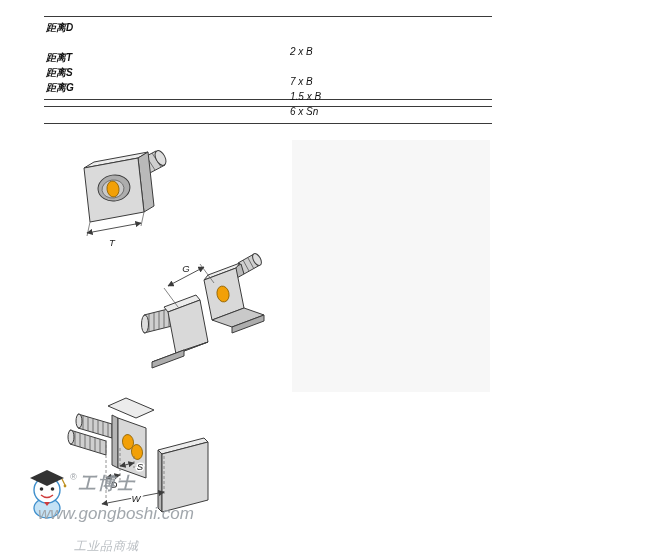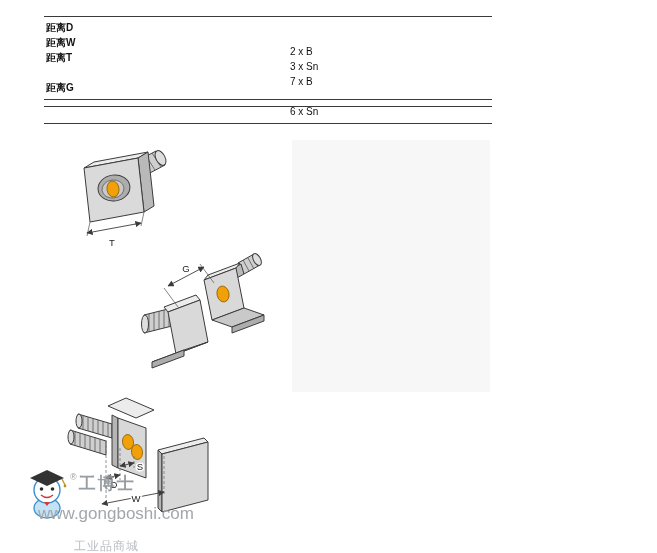--- a/index.html
+++ b/index.html
@@ -1,17 +1,17 @@
 <!DOCTYPE html>
 <html><head>
 <meta charset="utf-8">
 <style>
   html,body{margin:0;padding:0;background:#fff;}
   .page{position:relative;width:655px;height:553px;background:#ffffff;
-        font-family:"Liberation Sans",sans-serif;overflow:hidden;color:#111;}
+        font-family:"Liberation Sans",sans-serif;overflow:hidden;color:#111;font-style:italic;}
   .rule{position:absolute;left:44px;width:448px;height:0;border-top:1px solid #3a3a3a;}
   .spec-row{position:absolute;left:46px;width:446px;height:14px;font-size:10px;line-height:13px;color:#111;}
   .spec-row .lbl{font-weight:700;}
   .spec-row .val{position:absolute;left:244px;top:0;font-weight:400;margin-top:24px;}
   .bg-panel{position:absolute;left:292px;top:140px;width:198px;height:252px;background:#f7f7f7;}
   .diag{position:absolute;}
   .outl{stroke:#3c3c3c;stroke-width:1;stroke-linejoin:round;}
   .thread{stroke:#555;stroke-width:0.8;}
   .dimline{stroke:#3c3c3c;stroke-width:0.9;fill:none;}
   .extline{stroke:#666;stroke-width:0.8;fill:none;}
@@ -35,27 +35,27 @@
 
   <div class="rule" style="top:16px"></div>
   <div class="rule" style="top:99px"></div>
   <div class="rule" style="top:106px"></div>
   <div class="rule" style="top:123px"></div>
 
   <div class="spec-row" style="top:21px">
     <span class="lbl">距离D</span>
     <span class="val">2 x B</span>
   </div>
-  <div class="spec-row" style="top:36px">
-    <span class="lbl">距离W</span>
-    <span class="val">3 x Sn</span>
-  </div>
   <div class="spec-row" style="top:51px">
     <span class="lbl">距离T</span>
     <span class="val">7 x B</span>
+  </div>
+  <div class="spec-row" style="top:66px">
+    <span class="lbl">距离S</span>
+    <span class="val">1.5 x B</span>
   </div>
   <div class="spec-row" style="top:81px">
     <span class="lbl">距离G</span>
     <span class="val">6 x Sn</span>
   </div>
 
   <svg class="diag" style="left:74px;top:142px" width="115" height="110" viewBox="0 0 115 110">
     <defs>
       <marker id="arrA" viewBox="0 0 10 10" refX="9" refY="5" markerWidth="7" markerHeight="7" orient="auto-start-reverse">
         <path d="M0 0 L10 5 L0 10 z" fill="#3c3c3c"></path>

